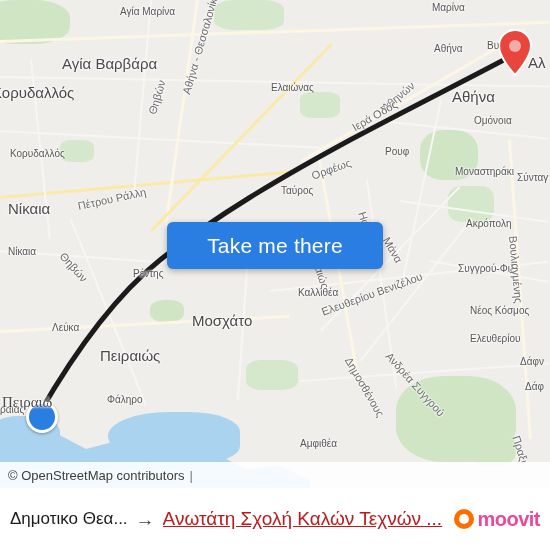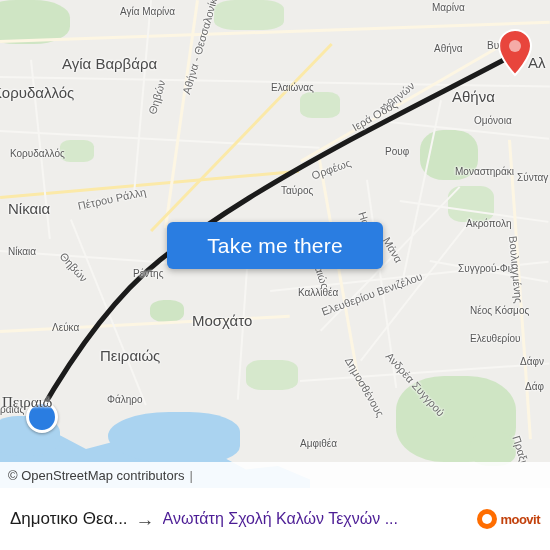--- a/index.html
+++ b/index.html
@@ -139,26 +139,27 @@
     flex: 0 0 auto;
   }
   .arrow-icon {
     flex: 0 0 auto;
     margin: 0 8px;
     color: #3c3c3c;
     font-size: 19px;
     line-height: 1;
   }
   .stop-to {
-    font-size: 16px;
-    color: #4c1d95;
+    font-size: 19px;
+    color: #b91c1c;
     white-space: nowrap;
     overflow: hidden;
     text-overflow: ellipsis;
     flex: 1 1 auto;
+    text-decoration: underline;
   }
   .moovit-logo {
     flex: 0 0 auto;
     display: flex;
     align-items: center;
     margin-left: 6px;
   }
   .moovit-dot {
     width: 20px;
     height: 20px;
@@ -171,23 +172,23 @@
     content: "";
     position: absolute;
     left: 5px;
     top: 5px;
     width: 10px;
     height: 10px;
     border-radius: 50%;
     background: #ffffff;
   }
   .moovit-word {
-    font-size: 13px;
+    font-size: 20px;
     font-weight: bold;
-    color: #c2410c;
+    color: #ec4899;
     letter-spacing: -0.5px;
   }
 
   
   .lbl {
     position: absolute;
     font-size: 11px;
     color: #5a5a5a;
     white-space: nowrap;
     text-shadow: 0 0 3px #fff, 0 0 3px #fff, 0 0 2px #fff;

